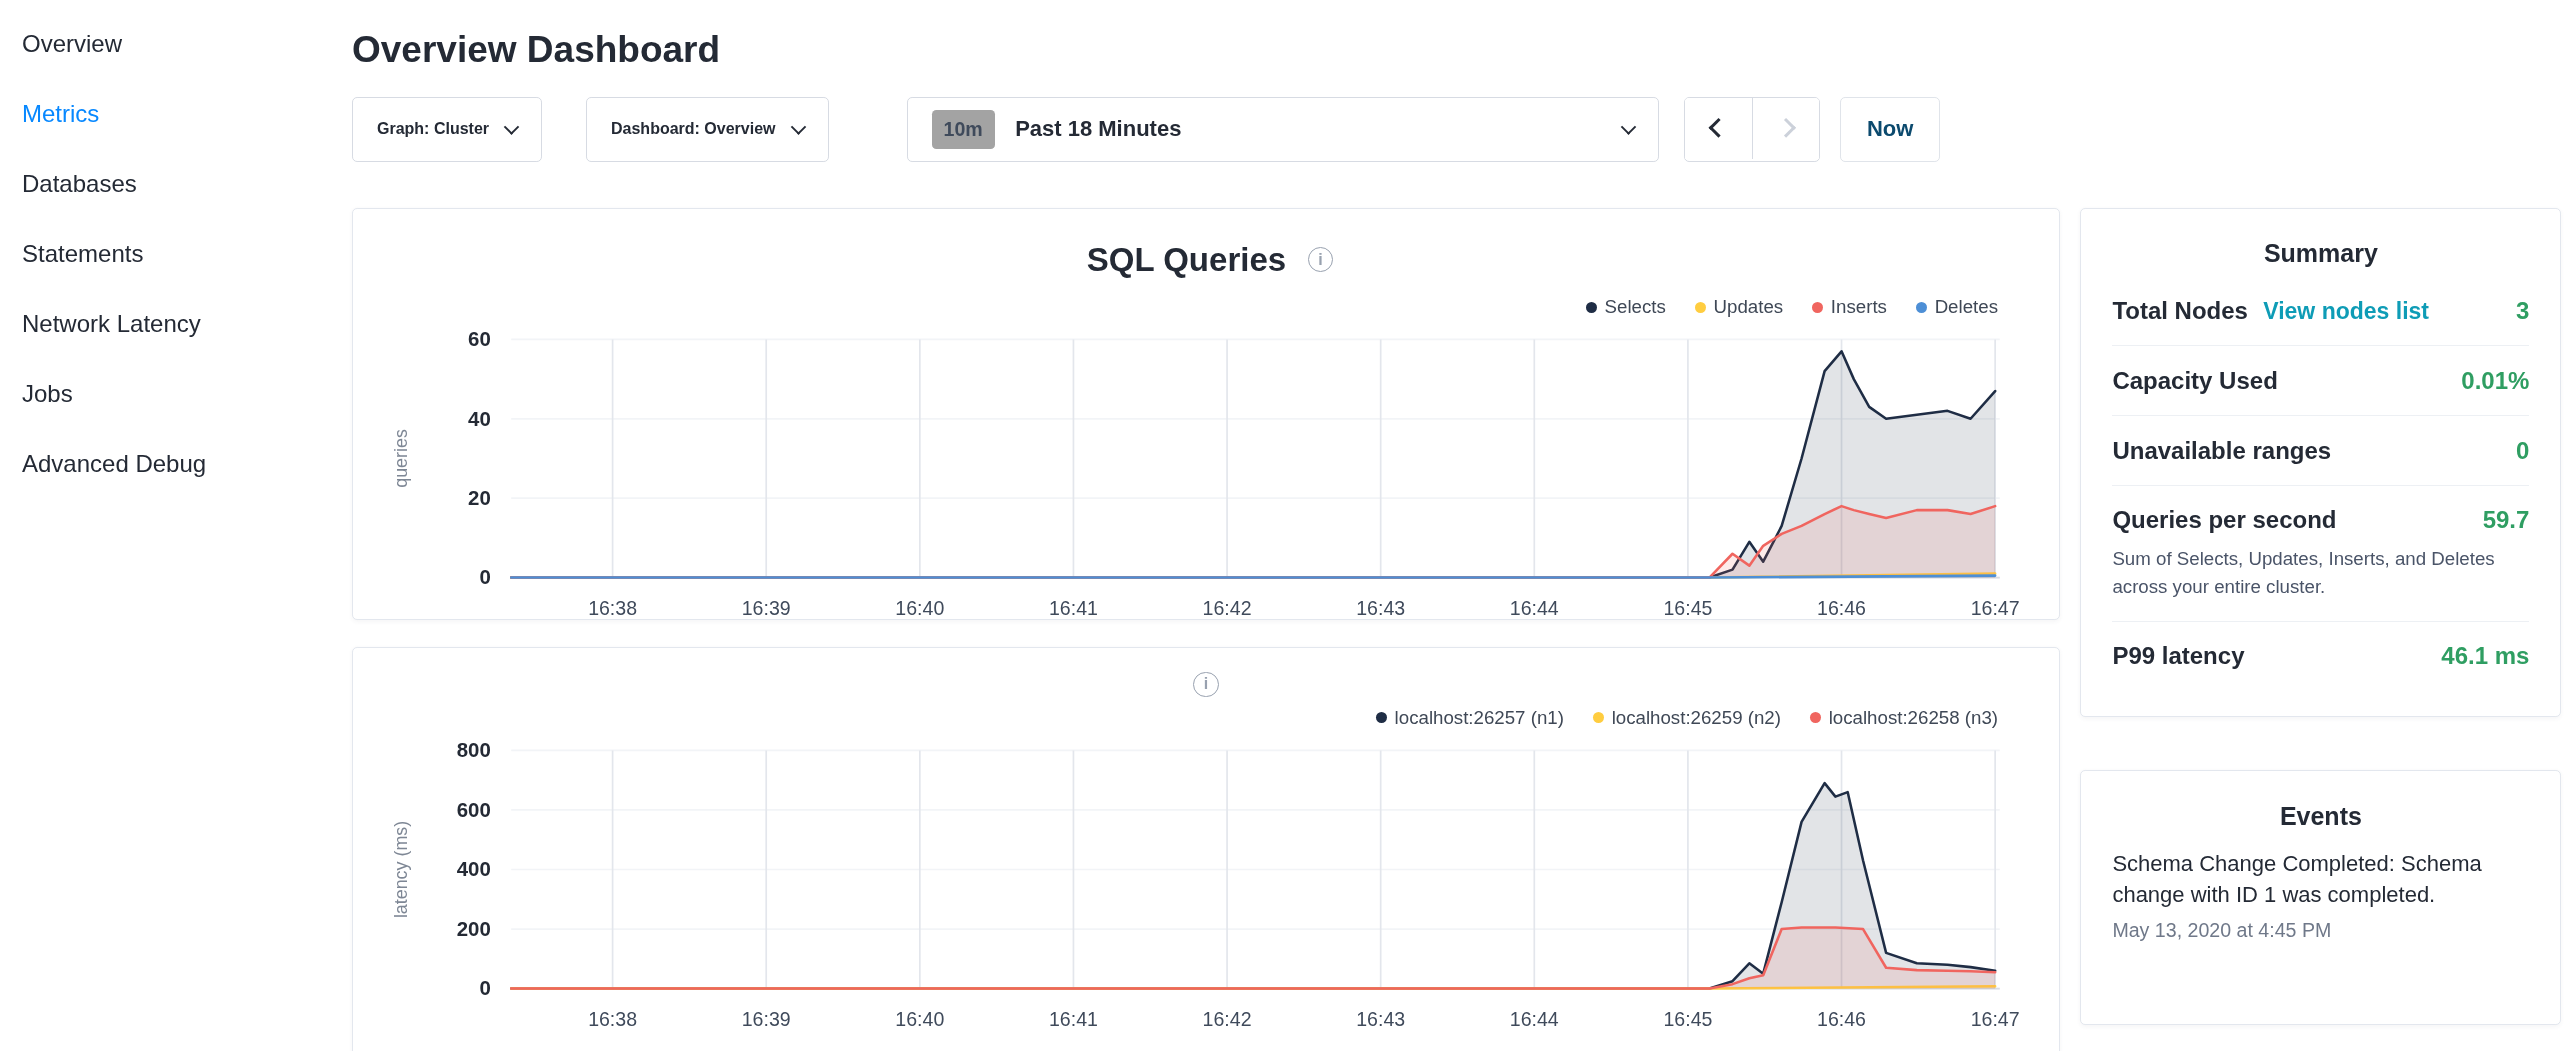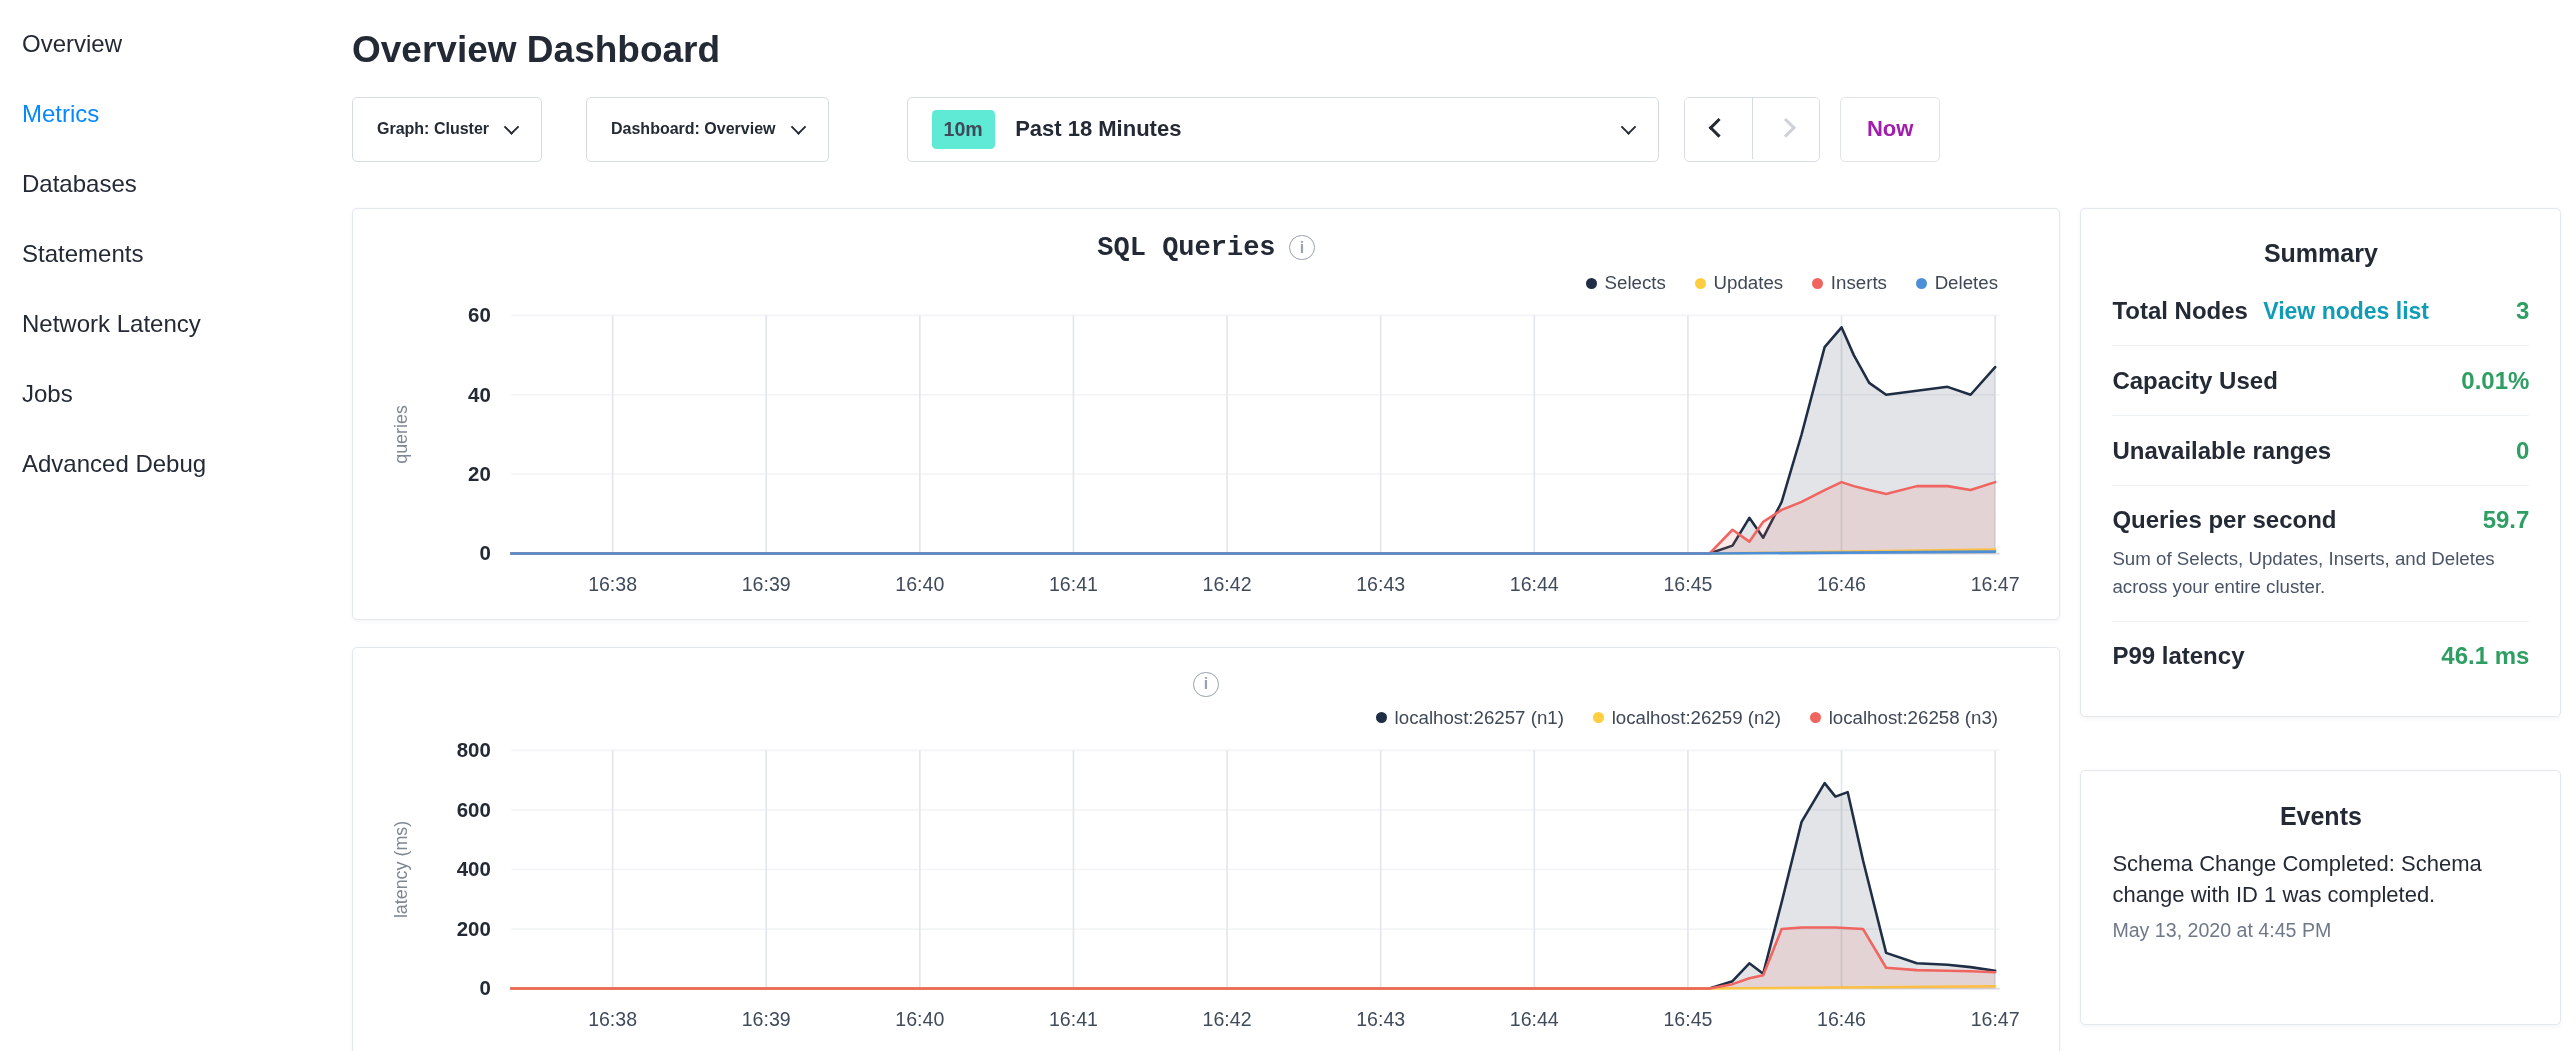--- a/index.html
+++ b/index.html
@@ -34,46 +34,46 @@
   .dd-graph { margin-left: 0; }
   .dd-dashboard { margin-left: 44px; }
   .chev { display: inline-block; width: 11px; height: 11px;
     border-right: 2.6px solid #242a35; border-bottom: 2.6px solid #242a35; }
   .chev-down { transform: rotate(45deg) translate(-1.7px,-1.7px); margin-left: 17px; }
   .time-select {
     height: 65px; width: 752px; margin-left: 78px;
     border: 1.7px solid #d7dbe3; border-radius: 5.1px;
     display: flex; align-items: center; padding: 0 24px;
   }
-  .time-badge { background: #5eead4; color: #3f4a5b; font-size: 19.6px; font-weight: 700;
+  .time-badge { background: #a3a3a3; color: #3f4a5b; font-size: 19.6px; font-weight: 700;
     padding: 8px 12px; border-radius: 4.3px; }
   .time-label { font-size: 22px; font-weight: 700; margin-left: 20.4px; }
   .time-select .chev-down { margin-left: auto; }
   .nav-group { display: flex; margin-left: 25.5px; border: 1.7px solid #d7dbe3;
     border-radius: 5.1px; overflow: hidden; height: 65px; }
   .nav-btn { width: 67px; height: 61px; border: none; display: flex;
     align-items: center; justify-content: center; }
   .nav-btn + .nav-btn { border-left: 1.7px solid #d7dbe3; }
   .chev-left  { width: 13.6px; height: 13.6px; border-width: 0 3.4px 3.4px 0; border-style: solid;
     border-color: #242a35; transform: rotate(135deg); }
   .chev-right { width: 13.6px; height: 13.6px; border-width: 0 3.4px 3.4px 0; border-style: solid;
     border-color: #ccd1da; transform: rotate(-45deg); }
   .now-btn { margin-left: 20.4px; height: 65px; padding: 0 25.5px;
     border: 1.7px solid #e0e4ea; border-radius: 5.1px;
-    font-size: 22px; font-weight: 600; color: #a21caf; }
+    font-size: 22px; font-weight: 600; color: #0c4a6e; }
 
   
   .content-row { display: flex; margin-top: 46px; align-items: flex-start; }
   .charts-col { width: 1708px; flex: none; display: flex; flex-direction: column; gap: 27px; }
   .card { background: #fff; border: 1.7px solid #e3e7ee; border-radius: 5.1px;
     box-shadow: 0 1.7px 4.3px rgba(50,60,80,0.05); }
   .chart-card { width: 1708px; height: 412px; overflow: hidden; }
   .chart-title-row { display: flex; justify-content: center; align-items: center;
     gap: 13.6px; margin-top: 24px; }
-  .chart-title-row h3 { margin: 0; font-size: 27px; font-weight: 700; color: #242a35; font-family: Liberation Mono, monospace; }
+  .chart-title-row h3 { margin: 8px; font-size: 33px; font-weight: 700; color: #242a35; }
   .info-icon { width: 25.5px; height: 25.5px; border: 1.7px solid #98a1af; border-radius: 50%;
     color: #98a1af; font-size: 16px; font-weight: 600; display: inline-flex;
     align-items: center; justify-content: center; cursor: pointer; }
   .legend { display: flex; justify-content: flex-end; align-items: center; gap: 29px;
     margin: 8.5px 61px 0 0; height: 24px; font-size: 18.7px; color: #3f4856; }
   .legend-item { display: inline-flex; align-items: center; gap: 7.7px; }
   .dot { width: 11px; height: 11px; border-radius: 50%; flex: none; }
   .plot { margin-top: 5.1px; }
   .plot svg { display: block; }
 

